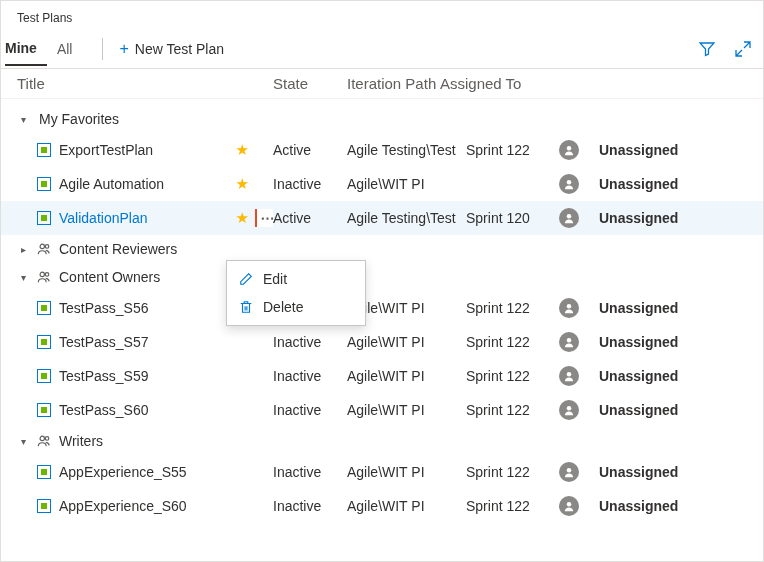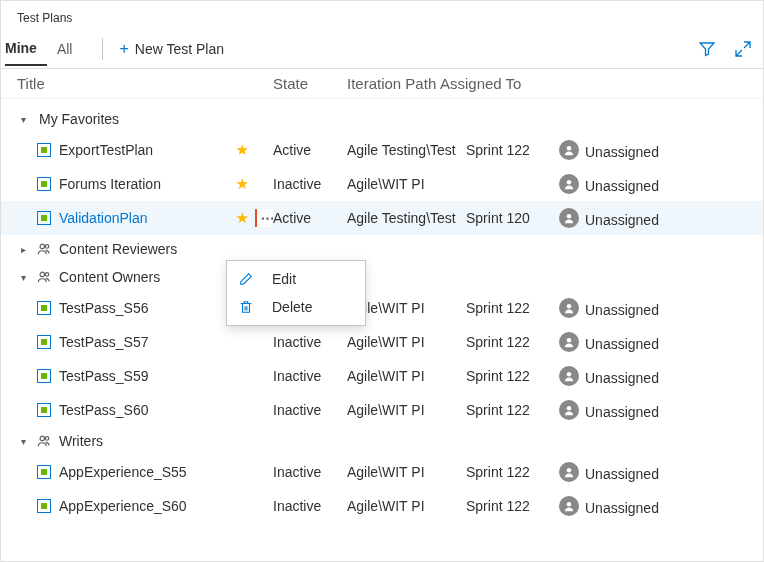--- a/index.html
+++ b/index.html
@@ -119,21 +119,21 @@
     border: 2px solid #e34c26;
     background:#fff;
     cursor:pointer;
     color:#605e5c;
     font-weight:bold;
     letter-spacing:1px;
   }
   .state-col { flex: 0 0 74px; }
   .area-col  { flex: 0 0 119px; white-space:nowrap; overflow:hidden; }
   .iter-col  { flex: 0 0 93px; }
-  .assigned-col { flex: 1; display:flex; align-items:flex-end; gap:6px; }
+  .assigned-col { flex: 1; display:flex; align-items:center; gap:20px;font-weight:bold; }
 
   .plan-icon {
     width:14px; height:14px;
     border:1px solid #0078d4;
     display:flex; align-items:center; justify-content:center;
     flex-shrink:0;
   }
   .plan-icon::after{
     content:""; width:6px; height:6px; background:#6bb700;
   }
@@ -156,21 +156,21 @@
     width: 140px;
     background: #fff;
     border: 1px solid #c8c6c4;
     box-shadow: 0 4px 10px rgba(0,0,0,.15);
     padding: 4px 0;
     z-index: 10;
   }
   .context-item {
     display:flex;
     align-items:center;
-    gap:19px;
+    gap:10px;
     padding: 6px 12px;
     cursor:pointer;
     color:#323130;
   }
   .context-item svg { width:14px; height:14px; color:#0078d4; }
 </style>
 </head>
 <body>
 
 <div class="header">Test Plans</div>
@@ -223,21 +223,21 @@
             <circle cx="8" cy="5.5" r="3"></circle>
             <path d="M2.5 15c0-3 2.5-5 5.5-5s5.5 2 5.5 5z"></path>
           </svg>
         </span>
         <span>Unassigned</span>
       </div>
     </div>
     <div class="item-row">
       <div class="ic-col">
         <span class="plan-icon"></span>
-        <span class="title-text">Forums Iteration</span>
+        <span class="title-text">Agile Automation</span>
         <span class="star">★</span>
       </div>
       <div class="state-col">Inactive</div>
       <div class="area-col">Agile\WIT PI</div>
       <div class="iter-col"></div>
       <div class="assigned-col">
         <span class="avatar">
           <svg viewBox="0 0 16 16" width="12" height="12" fill="#fff">
             <circle cx="8" cy="5.5" r="3"></circle>
             <path d="M2.5 15c0-3 2.5-5 5.5-5s5.5 2 5.5 5z"></path>

